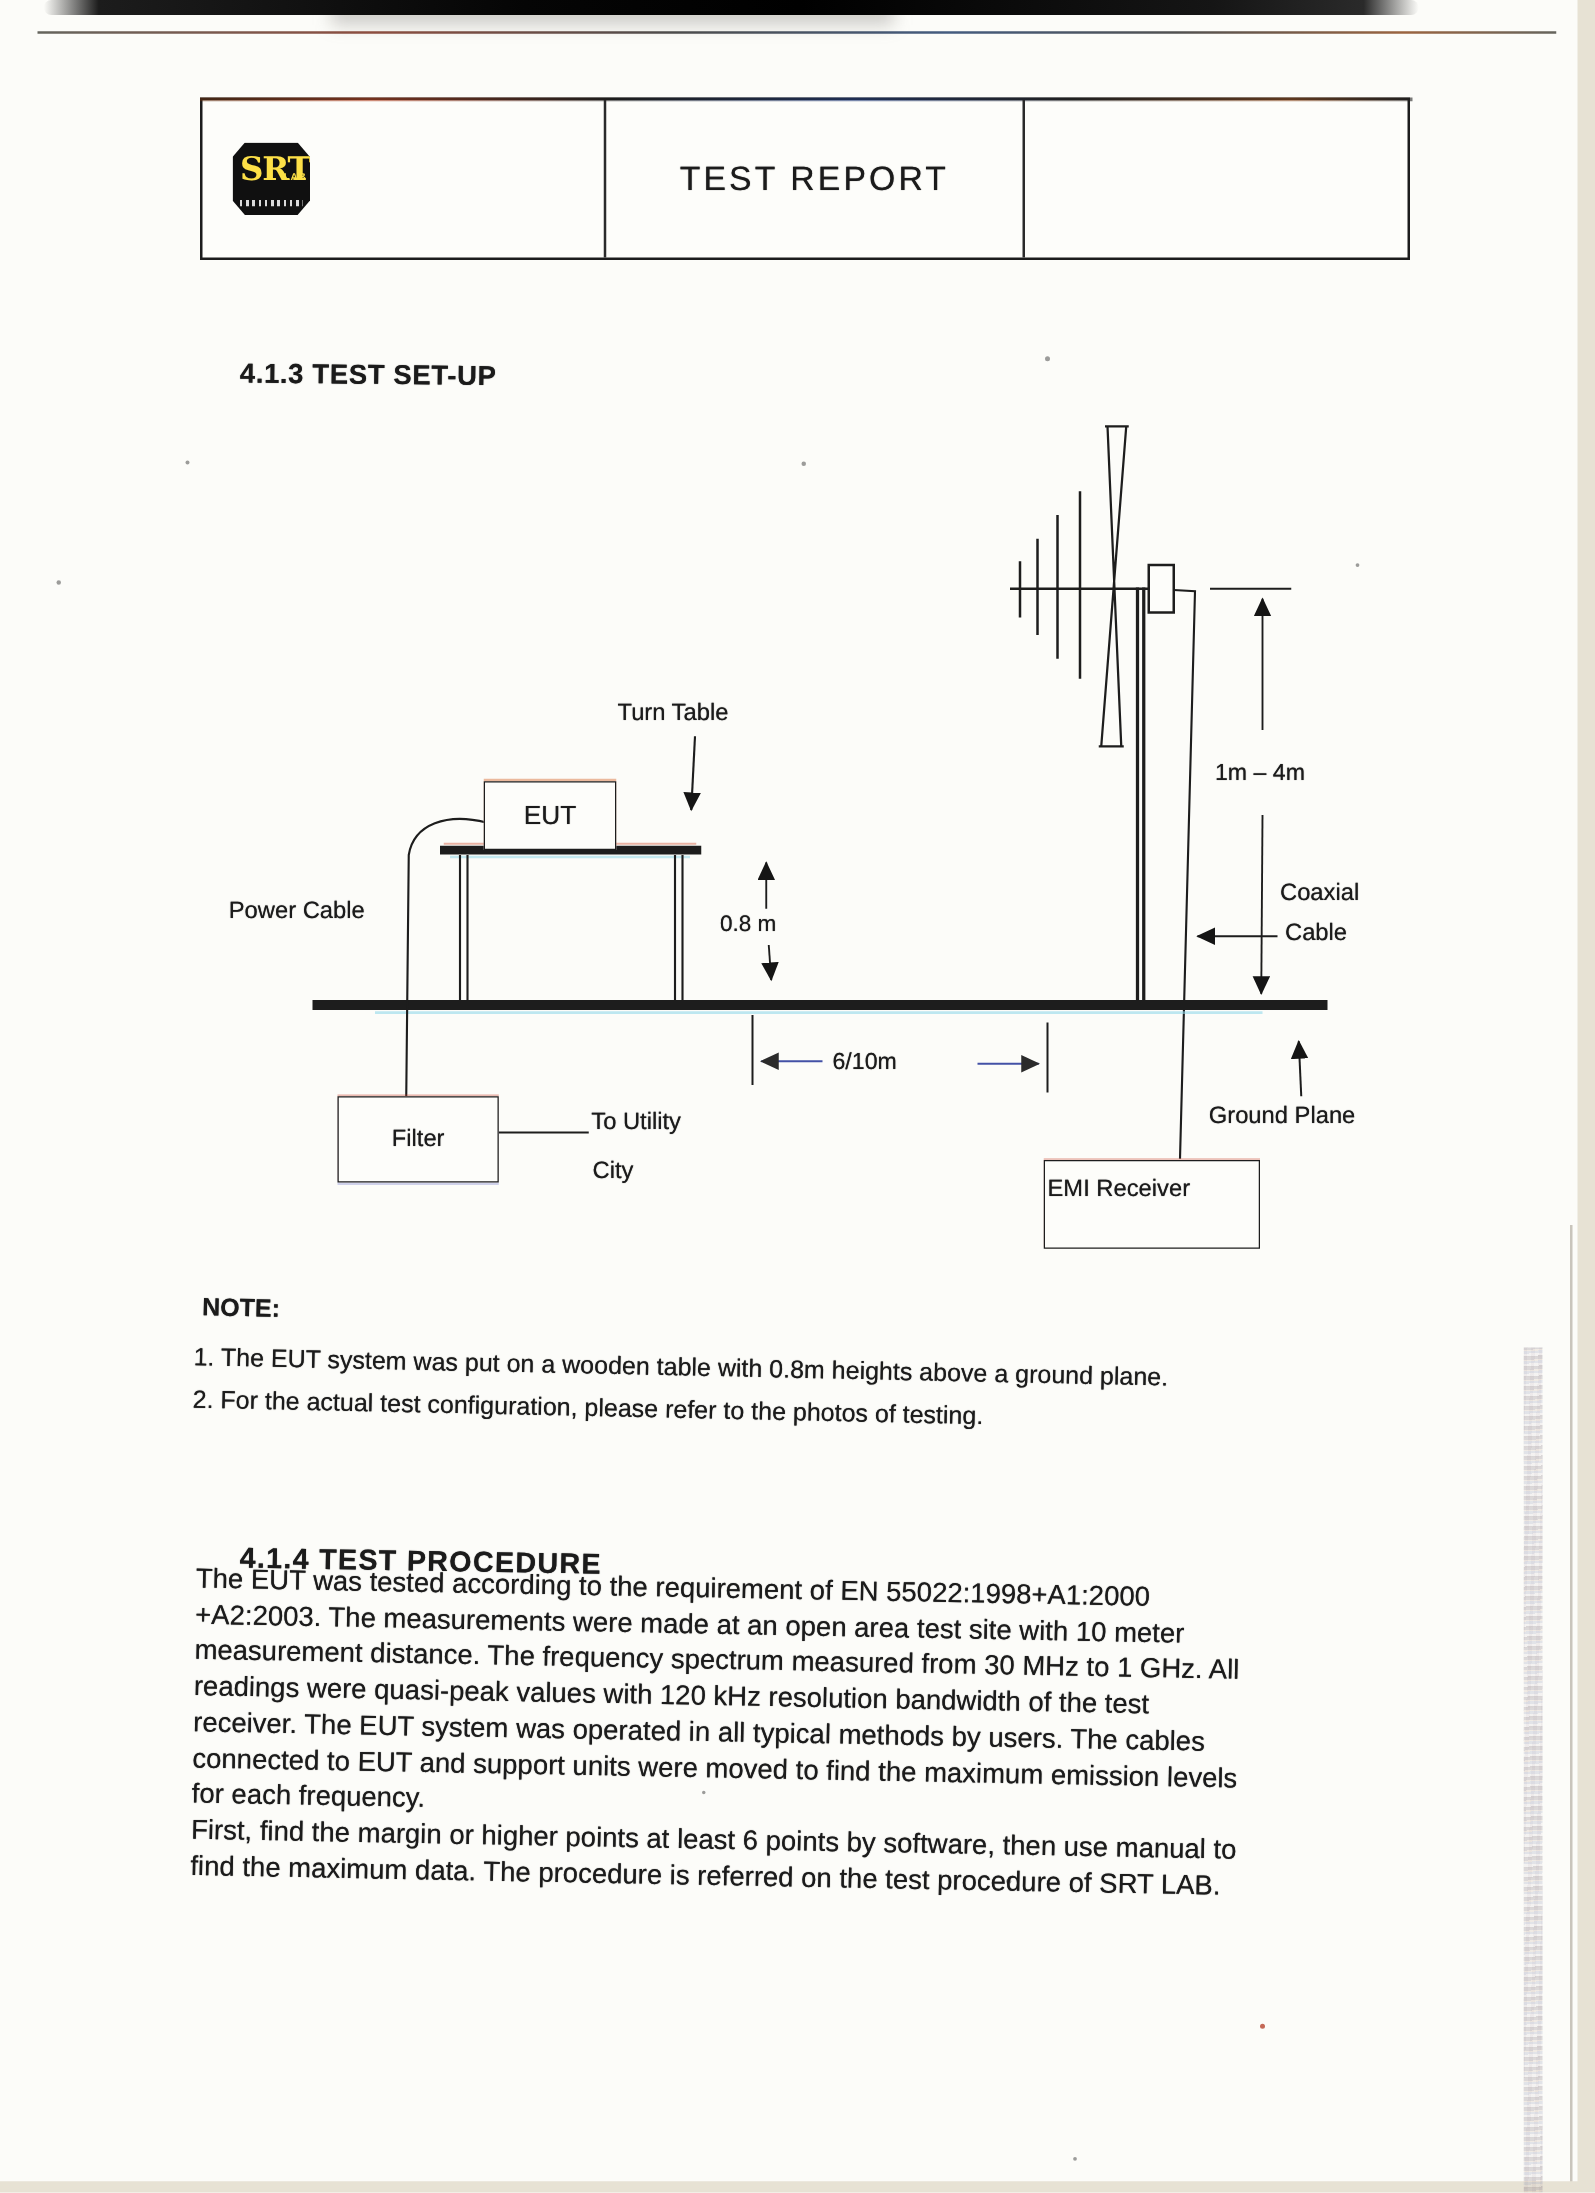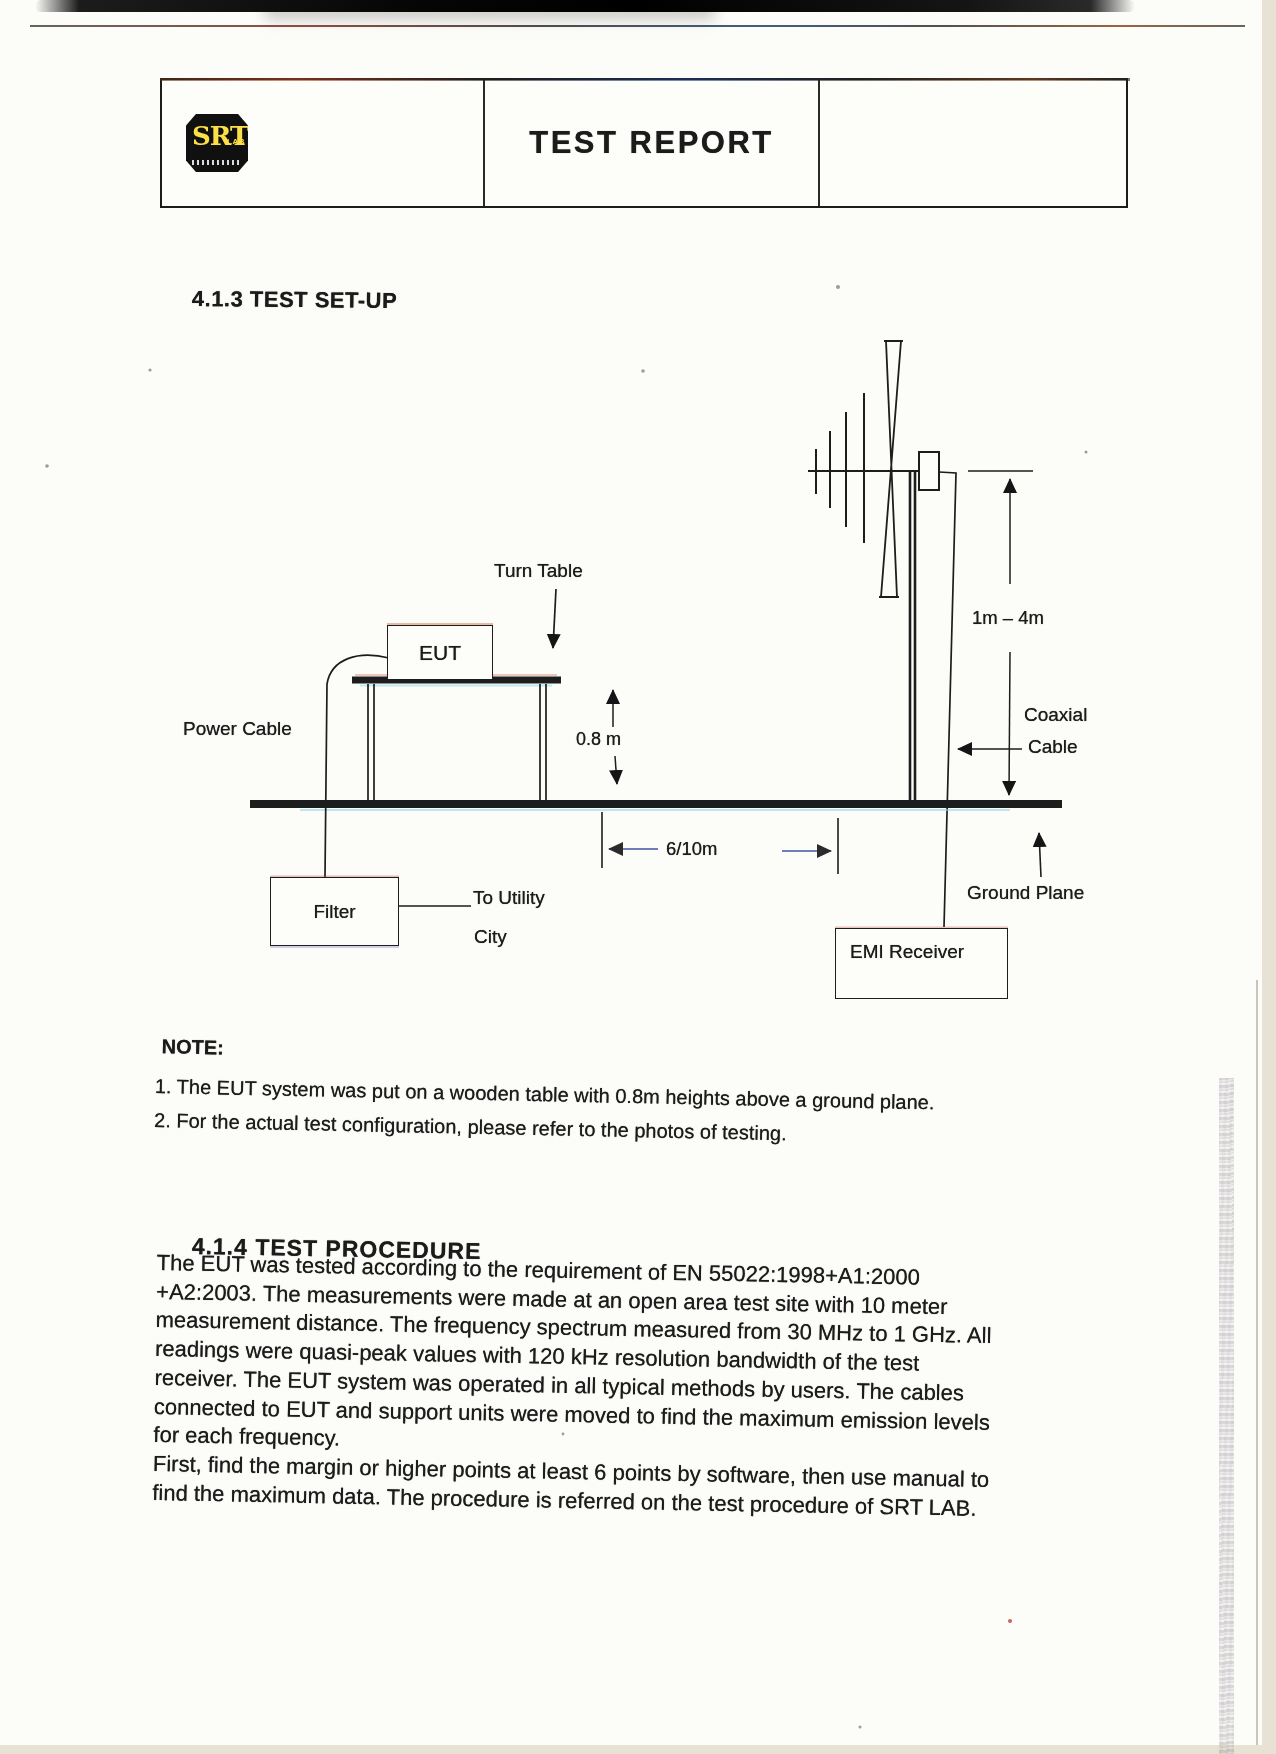--- a/index.html
+++ b/index.html
@@ -56,21 +56,21 @@
   .hdr-cell3 { position:relative; flex:1; padding:13px 0 0 8px; }
   .logo{position:absolute; left:24px; top:34px; width:62px; height:58px; background:#101010;
     clip-path:polygon(16% 0,84% 0,100% 20%,100% 80%,84% 100%,16% 100%,0 80%,0 20%); color:#fde047;}
   .logo .srt{position:absolute; left:6px; top:7px; font-family:"DejaVu Serif","Liberation Serif",serif;
     font-weight:bold; font-size:26px; letter-spacing:-1px;}
   .logo .lab{position:absolute; right:3px; top:23px; font-size:8px; font-weight:bold; letter-spacing:.5px;}
   .logo .ticks{position:absolute; left:6px; bottom:7px; width:50px; height:5px;
     background:repeating-linear-gradient(90deg,rgba(255,255,255,.85) 0 2px,transparent 2px 5px);}
   .company { position:absolute; left:95px; top:5px; font-size:18px; line-height:19.4px; }
   .company .b { font-weight:bold; }
-  .report-title { font-size:31px; font-weight:bold; letter-spacing:2.5px; }
+  .report-title { font-size:27px; font-weight:normal; letter-spacing:2.5px; }
   .hdr-meta div { font-size:20.5px; line-height:24.5px; }
 
   
   .h413 { position:absolute; left:192px; top:286px; font-size:22px; font-weight:bold;
           letter-spacing:.5px; transform:rotate(.6deg); transform-origin:0 0; }
   .note-block { position:absolute; left:150px; top:1032px; width:920px;
           transform:rotate(1.2deg); transform-origin:0 0; font-size:20px; }
   .note-head { margin-left:12px; font-weight:bold; }
   .note-item { margin-left:6px; white-space:nowrap; }
   .note-item.i1 { margin-top:12px; }
@@ -85,21 +85,21 @@
   
   svg.diagram { position:absolute; left:0; top:0; pointer-events:none; }
   .dg-box { position:absolute; border:1.7px solid #1d1d1d; background:#fdfdfa; }
   .eut-box { left:387px; top:625px; width:106px; height:55px;
     display:flex; align-items:center; justify-content:center; font-size:21px;
     box-shadow:0 -2px 0 rgba(210,85,20,.4); }
   .filter-box { left:270px; top:877px; width:129px; height:69px;
     display:flex; align-items:center; justify-content:center; font-size:19px;
     box-shadow:0 -1.5px 0 rgba(200,60,40,.35), 0 2px 0 rgba(70,80,190,.25); }
   .emi-box { left:835px; top:928px; width:173px; height:71px;
-    padding:12px 0 0 14px; font-size:19px;
+    padding:12px 0 0 2px; font-size:19px;
     box-shadow:0 -1.5px 0 rgba(200,60,40,.3); }
   .dg-lbl { position:absolute; font-size:19px; white-space:nowrap; }
   .lbl-turntable { left:494px; top:560px; }
   .lbl-powercable { left:183px; top:718px; }
   .lbl-height { left:576px; top:729px; font-size:18px; }
   .lbl-distance { left:666px; top:838px; font-size:18.5px; }
   .lbl-toutility1 { left:473px; top:887px; }
   .lbl-toutility2 { left:474px; top:926px; }
   .lbl-antht { left:972px; top:607px; font-size:18.5px; }
   .lbl-coax1 { left:1024px; top:704px; }

